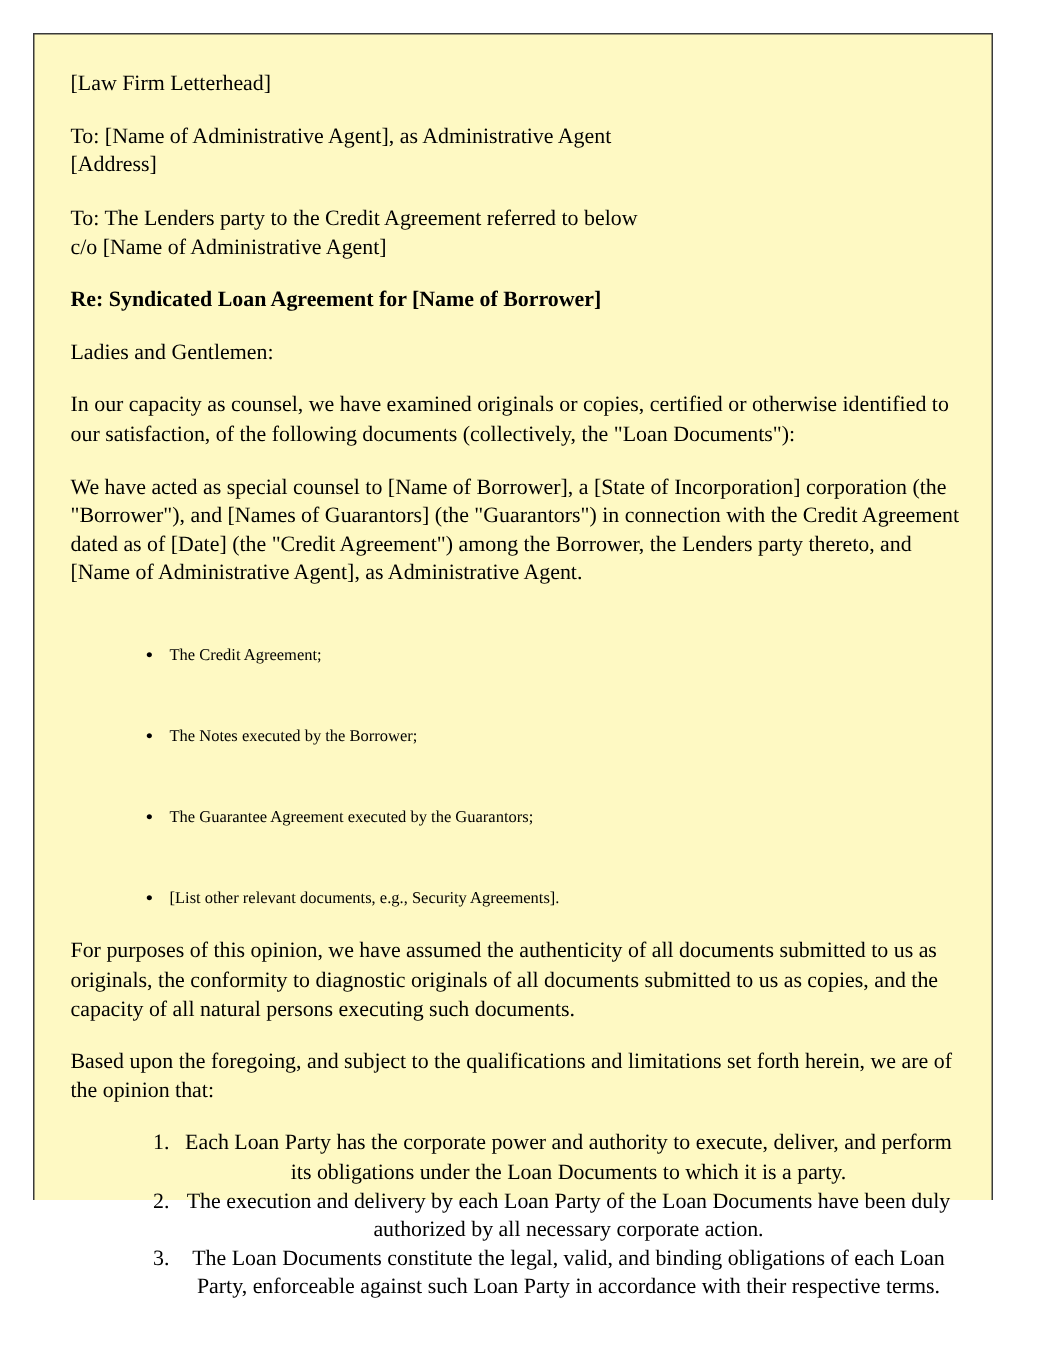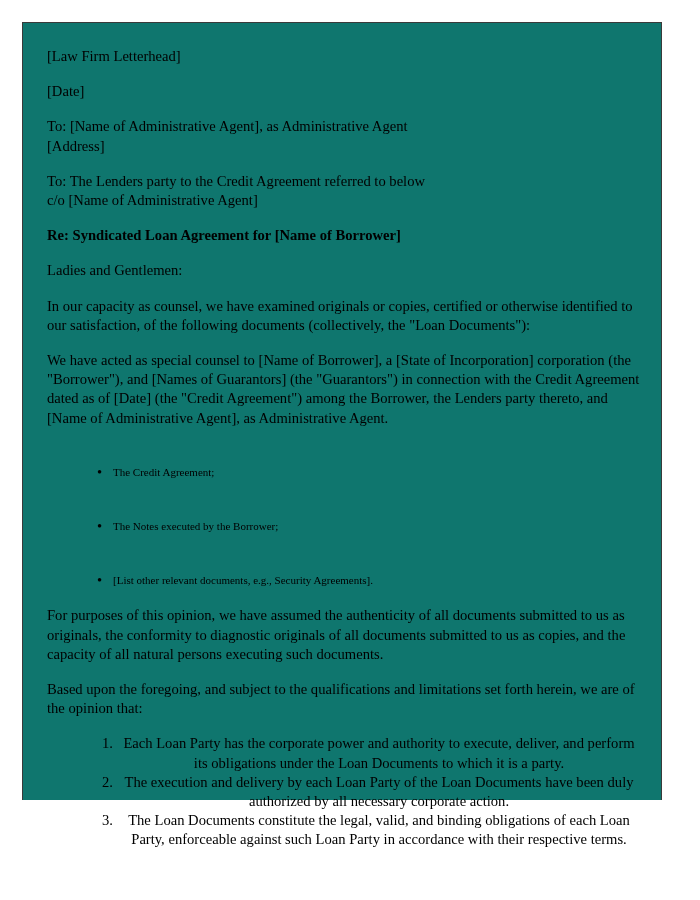--- a/index.html
+++ b/index.html
@@ -22,21 +22,21 @@
     position: absolute;
     left: 22px;
     top: 22px;
     width: 640px;
     height: 778px;
     box-sizing: border-box;
     border-top: 1px solid #3a3a3a;
     border-left: 1px solid #3a3a3a;
     border-right: 1px solid #3a3a3a;
     border-bottom: none;
-    background: #0f766e;
+    background: #fef9c3;
   }
 
   .content {
     position: absolute;
     left: 24px;
     top: 24px;
     width: 594px;
   }
 
   p.para {
@@ -97,21 +97,20 @@
   }
 </style>
 </head>
 <body>
 
 <div class="page">
   <div class="content">
 
     <p class="para">[Law Firm Letterhead]</p>
 
-    <p class="para">[Date]</p>
 
     <p class="para">
       <span>To: [Name of Administrative Agent], as Administrative Agent</span><br>
       <span>[Address]</span>
     </p>
 
     <p class="para">
       <span>To: The Lenders party to the Credit Agreement referred to below</span><br>
       <span>c/o [Name of Administrative Agent]</span>
     </p>
@@ -120,20 +119,21 @@
 
     <p class="para">Ladies and Gentlemen:</p>
 
     <p class="para">In our capacity as counsel, we have examined originals or copies, certified or otherwise identified to our satisfaction, of the following documents (collectively, the "Loan Documents"):</p>
 
     <p class="para">We have acted as special counsel to [Name of Borrower], a [State of Incorporation] corporation (the "Borrower"), and [Names of Guarantors] (the "Guarantors") in connection with the Credit Agreement dated as of [Date] (the "Credit Agreement") among the Borrower, the Lenders party thereto, and [Name of Administrative Agent], as Administrative Agent.</p>
 
     <ul class="doc-list">
       <li>The Credit Agreement;</li>
       <li>The Notes executed by the Borrower;</li>
+      <li>The Guarantee Agreement executed by the Guarantors;</li>
       <li>[List other relevant documents, e.g., Security Agreements].</li>
     </ul>
 
     <p class="para">For purposes of this opinion, we have assumed the authenticity of all documents submitted to us as originals, the conformity to diagnostic originals of all documents submitted to us as copies, and the capacity of all natural persons executing such documents.</p>
 
     <p class="para">Based upon the foregoing, and subject to the qualifications and limitations set forth herein, we are of the opinion that:</p>
 
     <ol class="opinion-list">
       <li>Each Loan Party has the corporate power and authority to execute, deliver, and perform its obligations under the Loan Documents to which it is a party.</li>
       <li>The execution and delivery by each Loan Party of the Loan Documents have been duly authorized by all necessary corporate action.</li>

